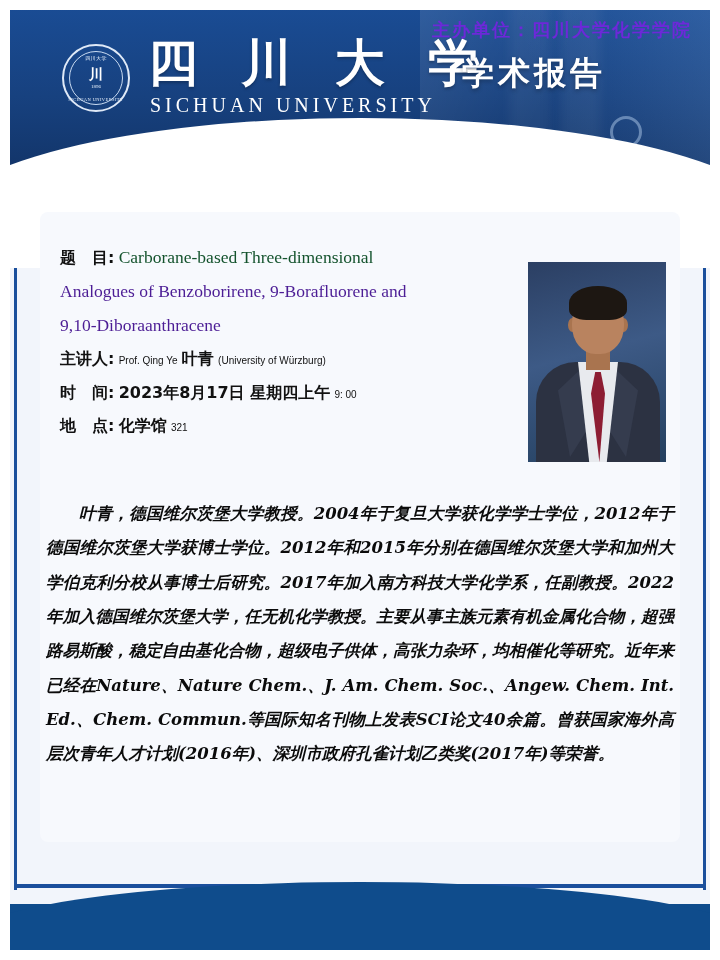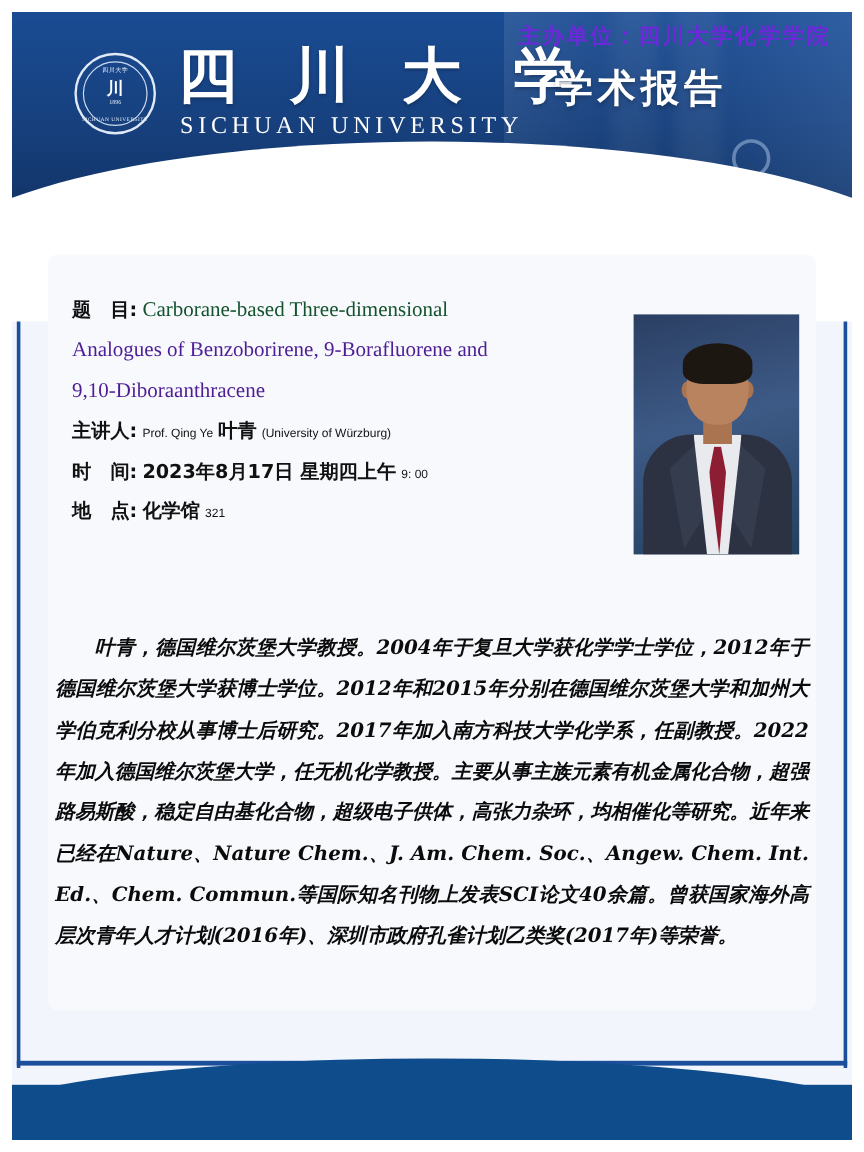--- a/index.html
+++ b/index.html
@@ -286,21 +286,21 @@
     width: 30px; height: 95px;
     background: #353c4e;
   }
   .photo .lapel-l { left: 30px; clip-path: polygon(100% 0, 100% 70%, 40% 100%, 0 30%); }
   .photo .lapel-r { left: 80px; clip-path: polygon(0 0, 100% 30%, 60% 100%, 0 70%); }
 
   
   .bio {
     position: absolute;
     left: 46px;
-    top: 523px;
+    top: 497px;
     width: 628px;
     z-index: 15;
     font-family: "DejaVu Serif", serif;
     font-size: 16.5px;
     color: #0b0b0b;
     line-height: 2.08;
     text-align: justify;
     font-style: italic;
     font-weight: bold;
   }

